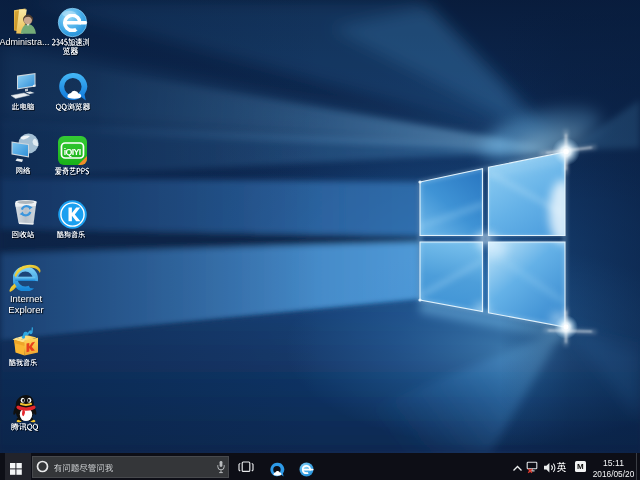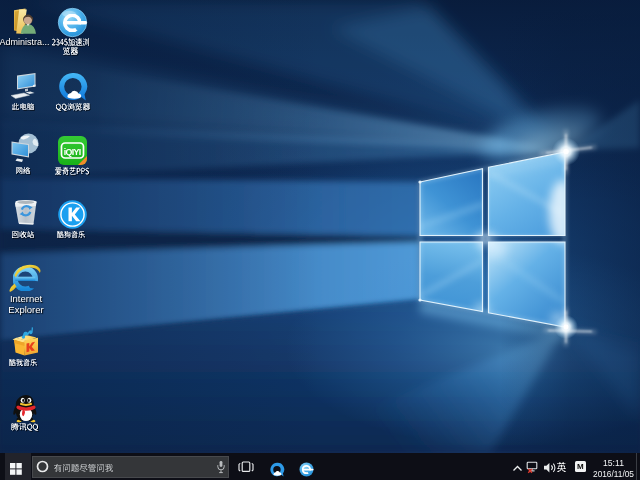--- a/index.html
+++ b/index.html
@@ -559,14 +559,14 @@
       </g>
     </svg>
 <svg width="12" height="13" style="position:absolute;left:556.5px;top:8.6px;" xmlns="http://www.w3.org/2000/svg">
       <g>
         <path d="M3 0h1v1h-1zM5 0h1v1h-1zM8 1h1v1h-1zM2 2h1v1h-1zM4 2h1v1h-1zM6 2h1v1h-1zM1 3h1v1h-1zM7 3h1v1h-1zM3 4h1v1h-1zM5 4h2v1h-2zM1 8h1v1h-1zM7 8h1v1h-1zM2 9h1v1h-1zM6 9h1v1h-1z" fill="#f2f2f2" fill-opacity="0.33"></path>
         <path d="M2 0h1v1h-1zM6 0h1v1h-1zM0 1h2v1h-2zM4 1h1v1h-1zM7 1h1v1h-1zM2 3h2v1h-2zM5 3h2v1h-2zM1 4h2v1h-2zM1 5h1v1h-1zM4 5h1v1h-1zM7 5h1v1h-1zM0 6h1v1h-1zM2 6h2v1h-2zM5 6h2v1h-2zM8 6h1v1h-1zM3 7h3v1h-3zM2 8h2v1h-2zM5 8h2v1h-2zM0 9h1v1h-1zM8 9h1v1h-1z" fill="#f2f2f2" fill-opacity="0.66"></path>
         <path d="M2 1h2v1h-2zM5 1h2v1h-2zM4 3h1v1h-1zM4 4h1v1h-1zM7 4h1v1h-1zM1 6h1v1h-1zM4 6h1v1h-1zM7 6h1v1h-1zM1 9h1v1h-1zM7 9h1v1h-1z" fill="#f2f2f2" fill-opacity="1"></path>
       </g>
     </svg>
 <div id="mbox">M</div>
-<div id="clock">15:11<br><span>2016/11/05</span></div>
+<div id="clock">15:11<br><span>2016/05/20</span></div>
 <div id="showdesk"></div>
 </div>
 </body></html>

